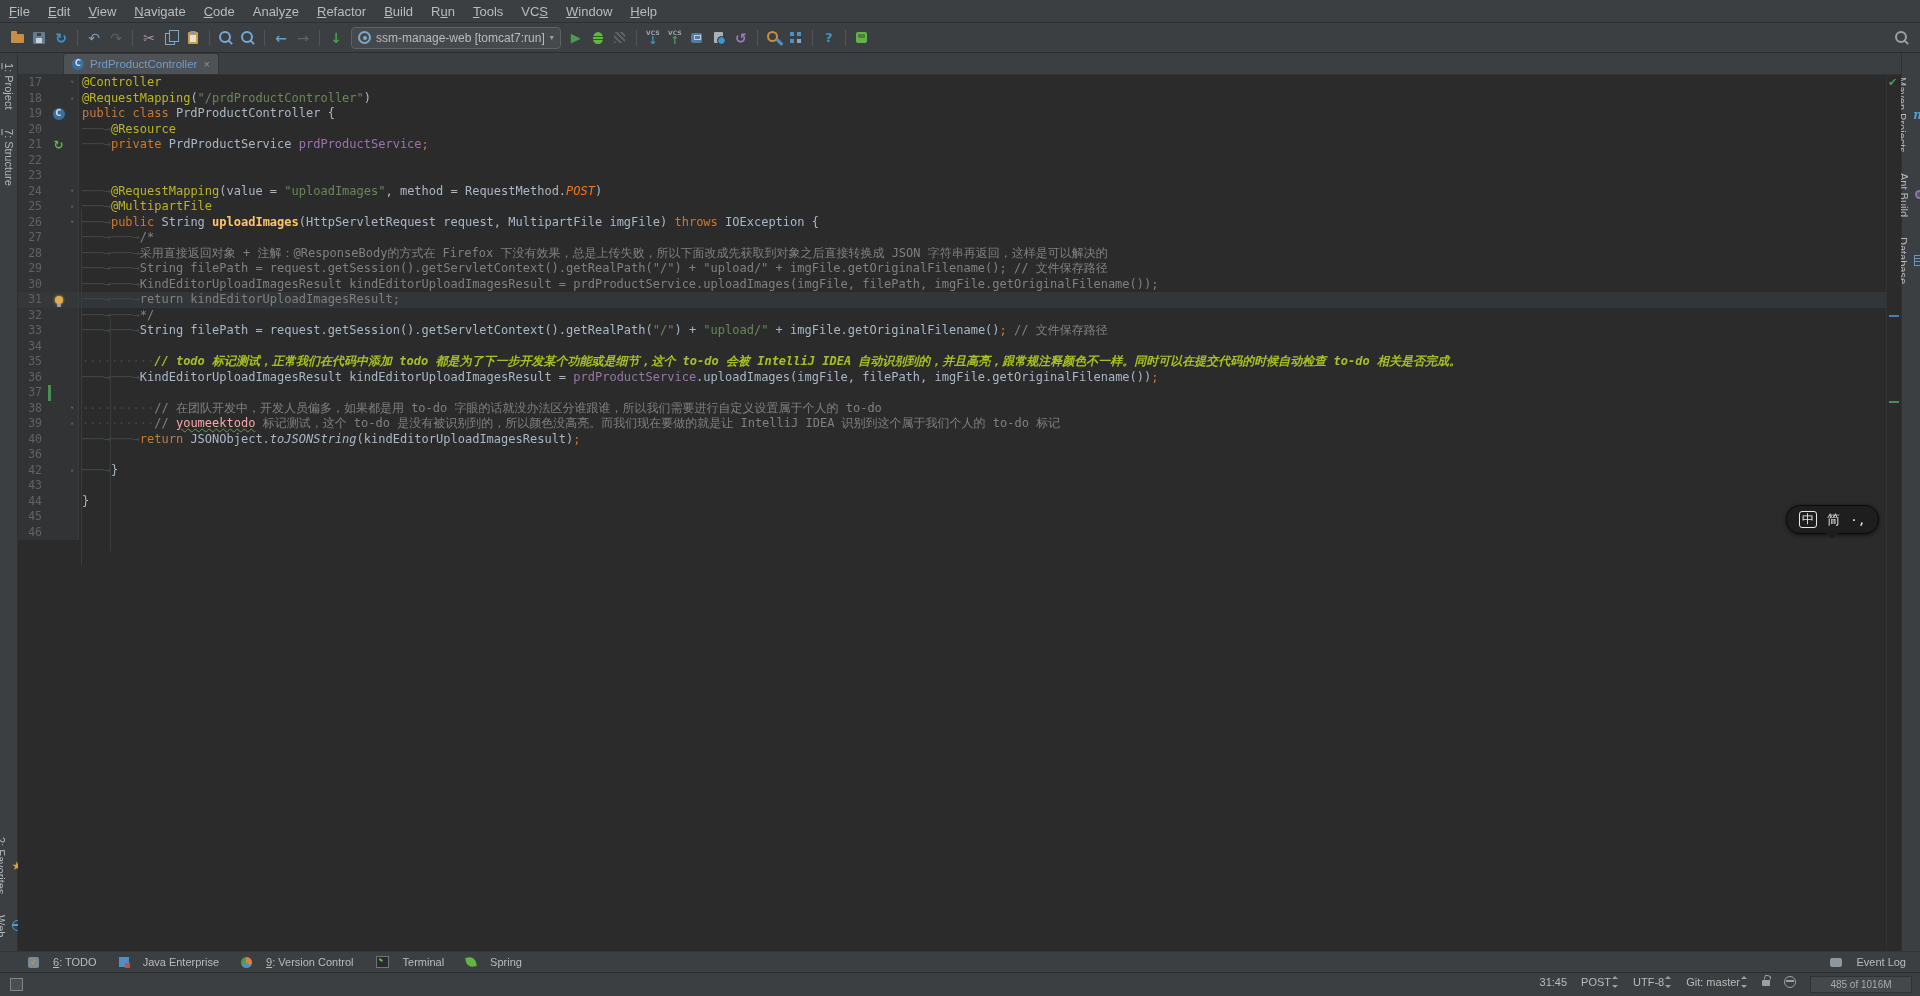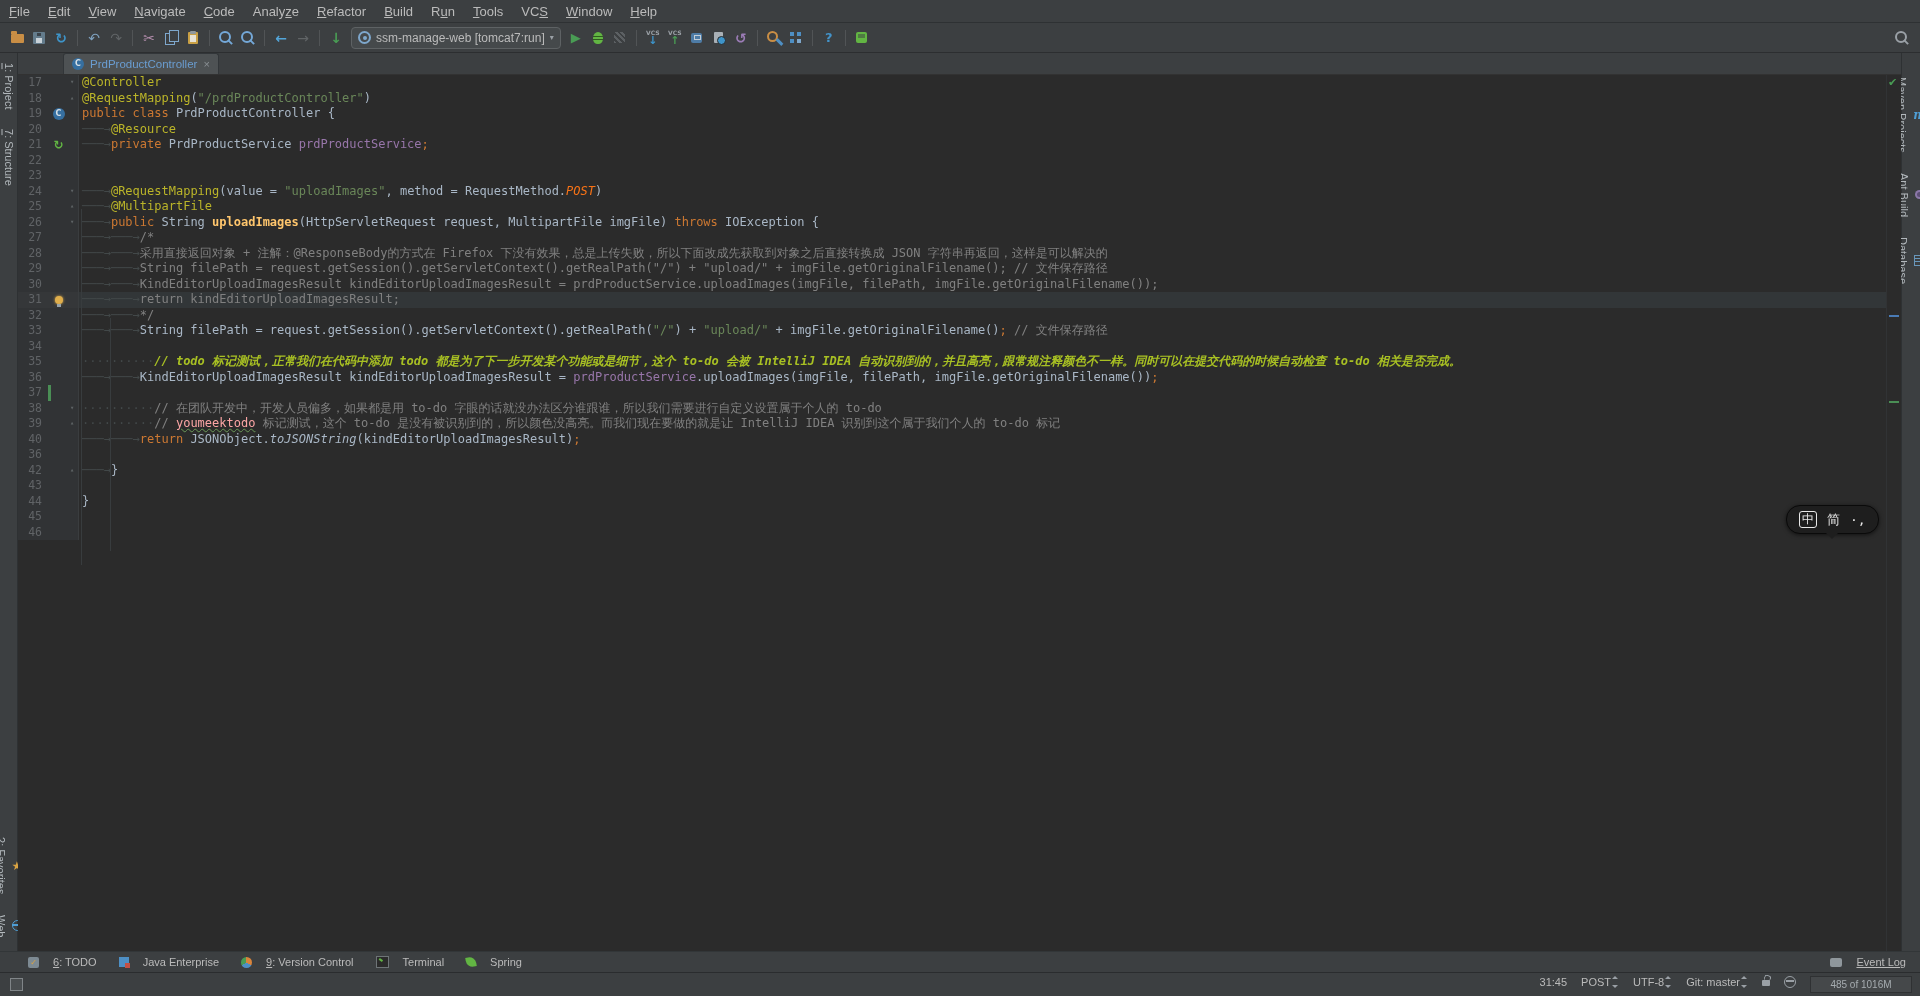--- a/index.html
+++ b/index.html
@@ -113,21 +113,21 @@
   .ime{position:absolute;left:1768px;top:430px;height:27px;background:#1E1E1E;border:1px solid #0A0A0A;
     border-radius:14px;display:flex;align-items:center;gap:10px;padding:0 12px;color:#E8E8E8;
     font-size:13px;z-index:9;box-shadow:0 1px 4px rgba(0,0,0,.6);}
   .ime::after{content:"";position:absolute;left:50%;bottom:-6px;margin-left:-6px;border:6px solid transparent;
     border-top-color:#1E1E1E;border-bottom:none;}
   .ime .box{border:1.5px solid #E8E8E8;border-radius:3px;padding:0 2px;font-size:12px;line-height:15px;}
   
   .bottombar{height:20px;background:#3C3F41;border-top:1px solid #323638;display:flex;align-items:center;
     padding-left:28px;font-size:11px;color:#BBBBBB;flex:0 0 auto;gap:22px;}
   .bb-item{display:flex;align-items:center;gap:14px;cursor:default;}
-  .bb-right{margin-left:auto;margin-right:14px;display:flex;align-items:center;gap:5px;text-decoration:underline;}
+  .bb-right{margin-left:auto;margin-right:14px;display:flex;align-items:center;gap:5px;}
   .i-todo{width:11px;height:11px;background:#7D8A93;border-radius:2px;position:relative;color:#D9A343;
     font:bold 8px/11px "DejaVu Sans",sans-serif;text-align:center;}
   .i-todo::after{content:"✓";}
   .i-jee{width:10px;height:10px;background:#4E8FC4;position:relative;}
   .i-jee::after{content:"";position:absolute;right:-1px;bottom:-1px;width:5px;height:5px;background:#C45044;}
   .i-pie{width:11px;height:11px;border-radius:50%;background:conic-gradient(#D9843B 0 33%,#4E8FC4 0 66%,#499C54 0);}
   .i-term{width:11px;height:10px;background:#2B2B2B;border:1px solid #6E7477;position:relative;}
   .i-term::after{content:"";position:absolute;left:2px;top:2px;width:4px;height:1.5px;background:#62B543;transform:rotate(35deg);}
   .i-spring{width:10px;height:10px;background:#62B543;border-radius:0 70% 0 70%;transform:rotate(-10deg);}
   .i-bubble{width:12px;height:9px;background:#8F979C;border-radius:2px;position:relative;}

